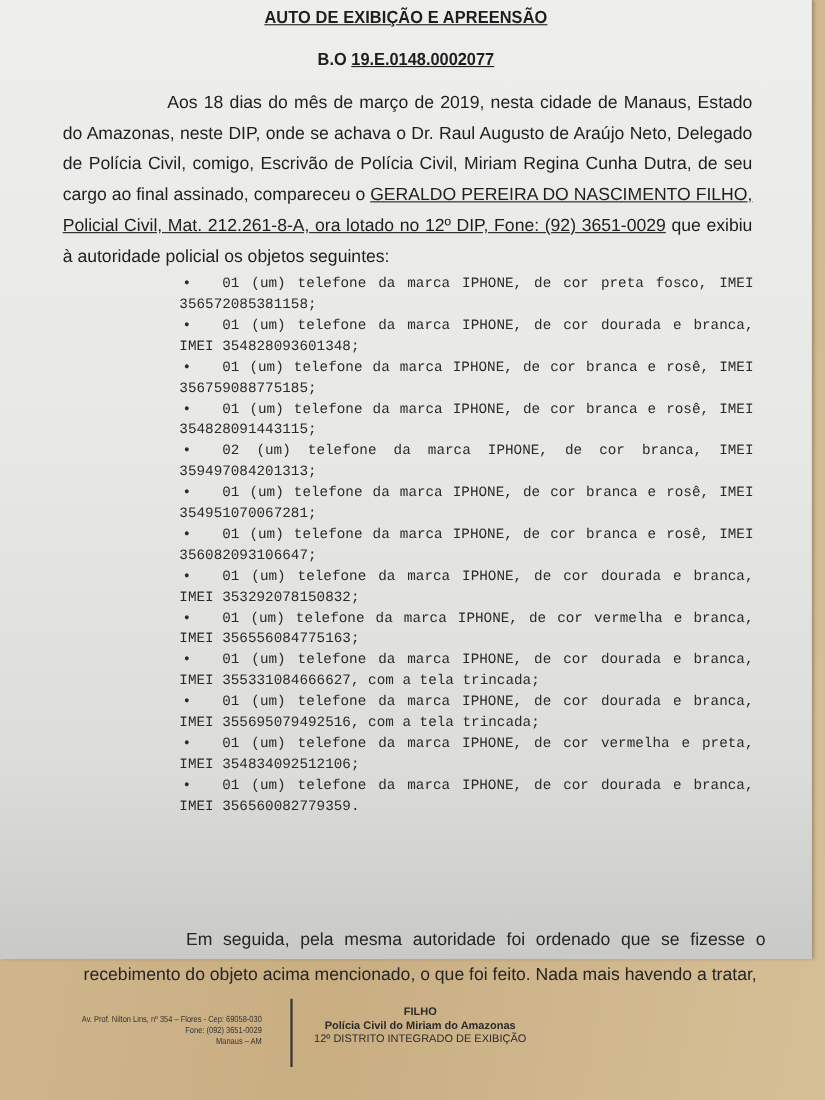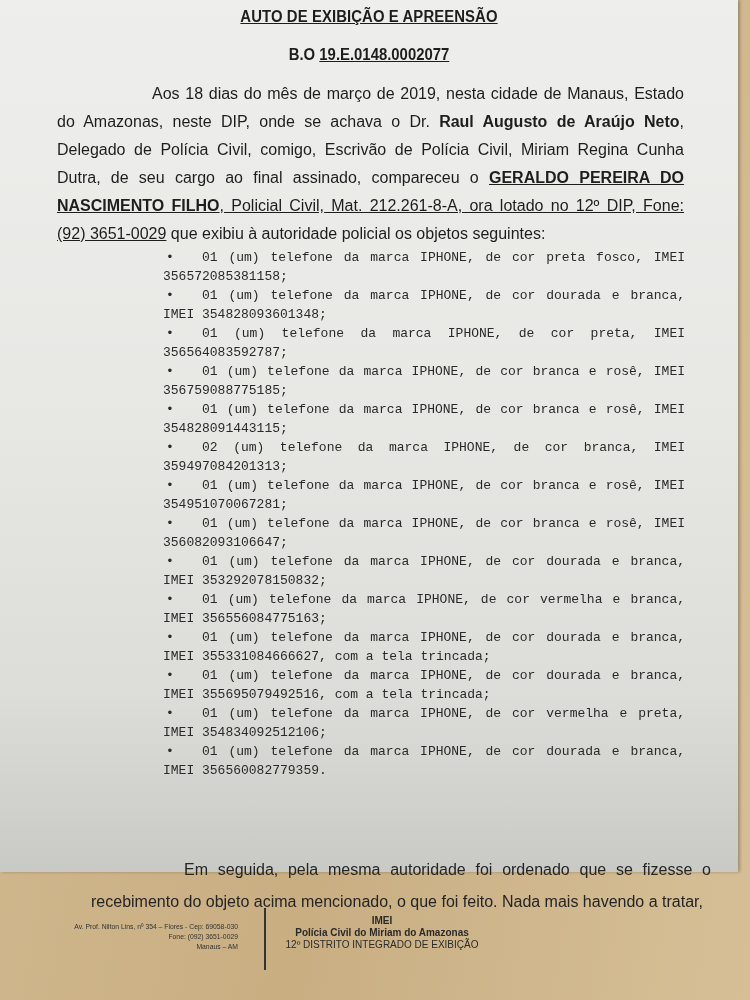--- a/index.html
+++ b/index.html
@@ -30,21 +30,21 @@
     position: absolute; left: 0; width: 738px; top: 46px;
     text-align: center; font-weight: bold; font-size: 16px;
     transform: scaleX(0.93);
   }
   .bo .num { text-decoration: underline; }
   .intro {
     position: absolute; left: 57px; width: 627px; top: 80px;
     font-size: 16px; line-height: 28px; text-align: justify;
     text-indent: 95px;
   }
-  .intro b { font-weight: bold; }
+  .intro b { font-weight: normal; }
   .intro .u { text-decoration: underline; }
   .items {
     position: absolute; left: 163px; width: 522px; top: 248px;
     margin: 0; padding: 0; list-style: none;
     font-family: "Liberation Mono", monospace; font-size: 13px;
     line-height: 19px; color: #2a2a2a;
   }
   .items li { margin: 0; padding: 0; text-align: justify; }
   .items .bullet { display: inline-block; width: 36px; padding-left: 3px; }
   .closing {
@@ -81,43 +81,42 @@
     <span class="num">19.E.0148.0002077</span>
   </div>
 
   <p class="intro" style="margin:0;">
     <span>Aos 18 dias do mês de março de 2019, nesta cidade de Manaus, Estado do Amazonas, neste DIP, onde se achava o Dr. </span><b>Raul Augusto de Araújo Neto</b><span>, Delegado de Polícia Civil, comigo, Escrivão de Polícia Civil, Miriam Regina Cunha Dutra, de seu cargo ao final assinado, compareceu o </span><b class="u">GERALDO PEREIRA DO NASCIMENTO FILHO</b><span class="u">, Policial Civil, Mat. 212.261-8-A, ora lotado no 12º DIP, Fone: (92) 3651-0029</span><span> que exibiu à autoridade policial os objetos seguintes:</span>
   </p>
 
   <ul class="items">
     <li><span class="bullet">•</span><span>01 (um) telefone da marca IPHONE, de cor preta fosco, IMEI 356572085381158;</span></li>
     <li><span class="bullet">•</span><span>01 (um) telefone da marca IPHONE, de cor dourada e branca, IMEI 354828093601348;</span></li>
-    <li><span class="bullet">•</span><span>01 (um) telefone da marca IPHONE, de cor preta, IMEI 356564083592787;</span></li>
     <li><span class="bullet">•</span><span>01 (um) telefone da marca IPHONE, de cor branca e rosê, IMEI 356759088775185;</span></li>
     <li><span class="bullet">•</span><span>01 (um) telefone da marca IPHONE, de cor branca e rosê, IMEI 354828091443115;</span></li>
     <li><span class="bullet">•</span><span>02 (um) telefone da marca IPHONE, de cor branca, IMEI 359497084201313;</span></li>
     <li><span class="bullet">•</span><span>01 (um) telefone da marca IPHONE, de cor branca e rosê, IMEI 354951070067281;</span></li>
     <li><span class="bullet">•</span><span>01 (um) telefone da marca IPHONE, de cor branca e rosê, IMEI 356082093106647;</span></li>
     <li><span class="bullet">•</span><span>01 (um) telefone da marca IPHONE, de cor dourada e branca, IMEI 353292078150832;</span></li>
     <li><span class="bullet">•</span><span>01 (um) telefone da marca IPHONE, de cor vermelha e branca, IMEI 356556084775163;</span></li>
     <li><span class="bullet">•</span><span>01 (um) telefone da marca IPHONE, de cor dourada e branca, IMEI 355331084666627, com a tela trincada;</span></li>
     <li><span class="bullet">•</span><span>01 (um) telefone da marca IPHONE, de cor dourada e branca, IMEI 355695079492516, com a tela trincada;</span></li>
     <li><span class="bullet">•</span><span>01 (um) telefone da marca IPHONE, de cor vermelha e preta, IMEI 354834092512106;</span></li>
     <li><span class="bullet">•</span><span>01 (um) telefone da marca IPHONE, de cor dourada e branca, IMEI 356560082779359.</span></li>
   </ul>
 
-  <p class="closing" style="margin:16px;">Em seguida, pela mesma autoridade foi ordenado que se fizesse o recebimento do objeto acima mencionado, o que foi feito. Nada mais havendo a tratar,</p>
+  <p class="closing" style="margin:1px;">Em seguida, pela mesma autoridade foi ordenado que se fizesse o recebimento do objeto acima mencionado, o que foi feito. Nada mais havendo a tratar,</p>
 
   <div class="footer-left">
     <div>Av. Prof. Nilton Lins, nº 354 – Flores - Cep: 69058-030</div>
     <div>Fone: (092) 3651-0029</div>
     <div>Manaus – AM</div>
   </div>
 
   <div class="footer-divider"></div>
 
   <div class="footer-right">
-    <div class="b">IMEI</div>
+    <div class="b">FILHO</div>
     <div class="b">Polícia Civil do Miriam do Amazonas</div>
     <div>12º DISTRITO INTEGRADO DE EXIBIÇÃO</div>
   </div>
 
 </div>
 
 </body></html>

